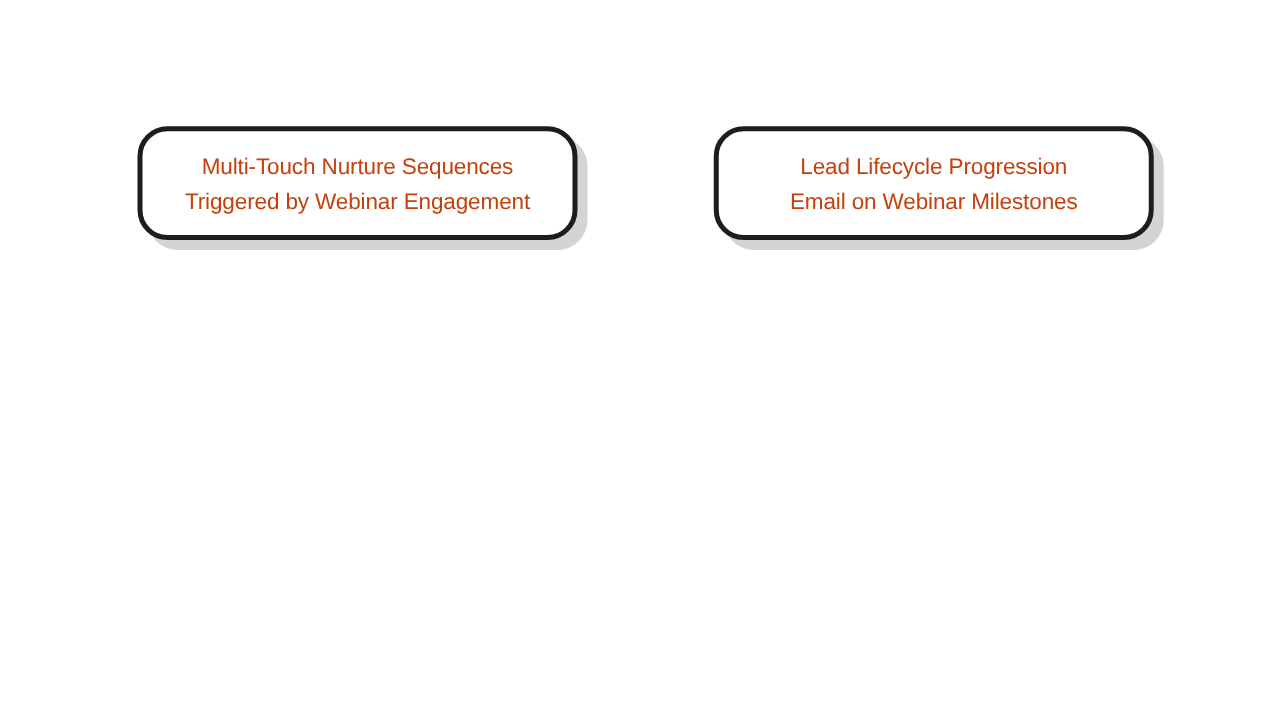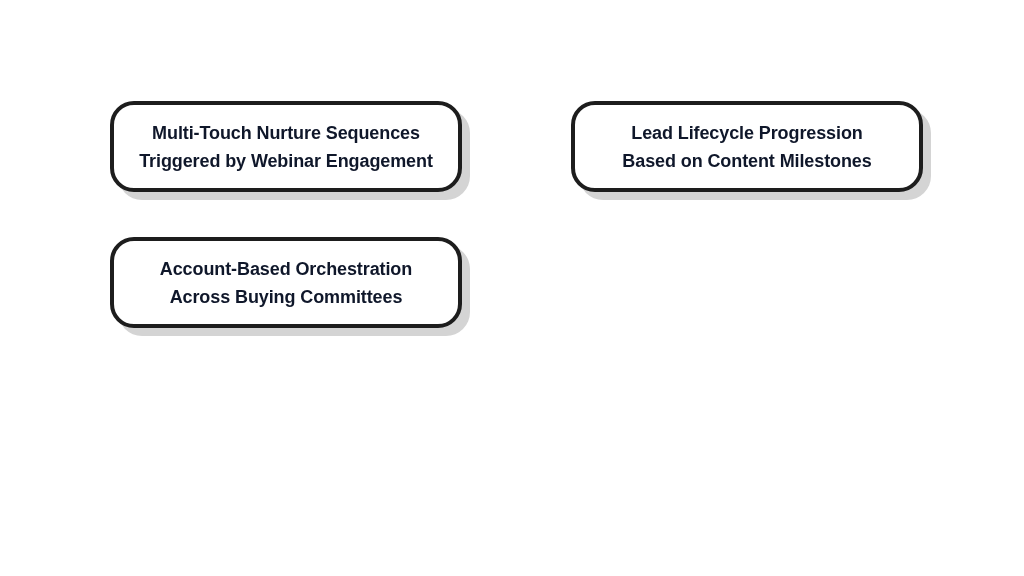--- a/index.html
+++ b/index.html
@@ -48,48 +48,44 @@
     align-items: center;
     justify-content: center;
     text-align: center;
     padding: 0 14px;
     box-shadow: 8px 8px 0 0 #d4d4d4;
     z-index: 2;
   }
 
   .card-label {
     font-size: 18px;
-    font-weight: bold;
+    font-weight: normal;
     line-height: 28px;
-    color: #0f172a;
+    color: #c2410c;
     letter-spacing: -0.1px;
     white-space: pre-line;
     display: block;
   }
 </style>
 </head>
 <body>
 
 <div id="board">
 
   <div class="card-grid">
 
     <div class="card">
       <span class="card-label">Multi-Touch Nurture Sequences
 Triggered by Webinar Engagement</span>
     </div>
 
     <div class="card">
       <span class="card-label">Lead Lifecycle Progression
-Based on Content Milestones</span>
+Email on Webinar Milestones</span>
     </div>
 
-    <div class="card">
-      <span class="card-label">Account-Based Orchestration
-Across Buying Committees</span>
-    </div>
 
 
 
 
   </div>
 
 </div>
 
 </body></html>

